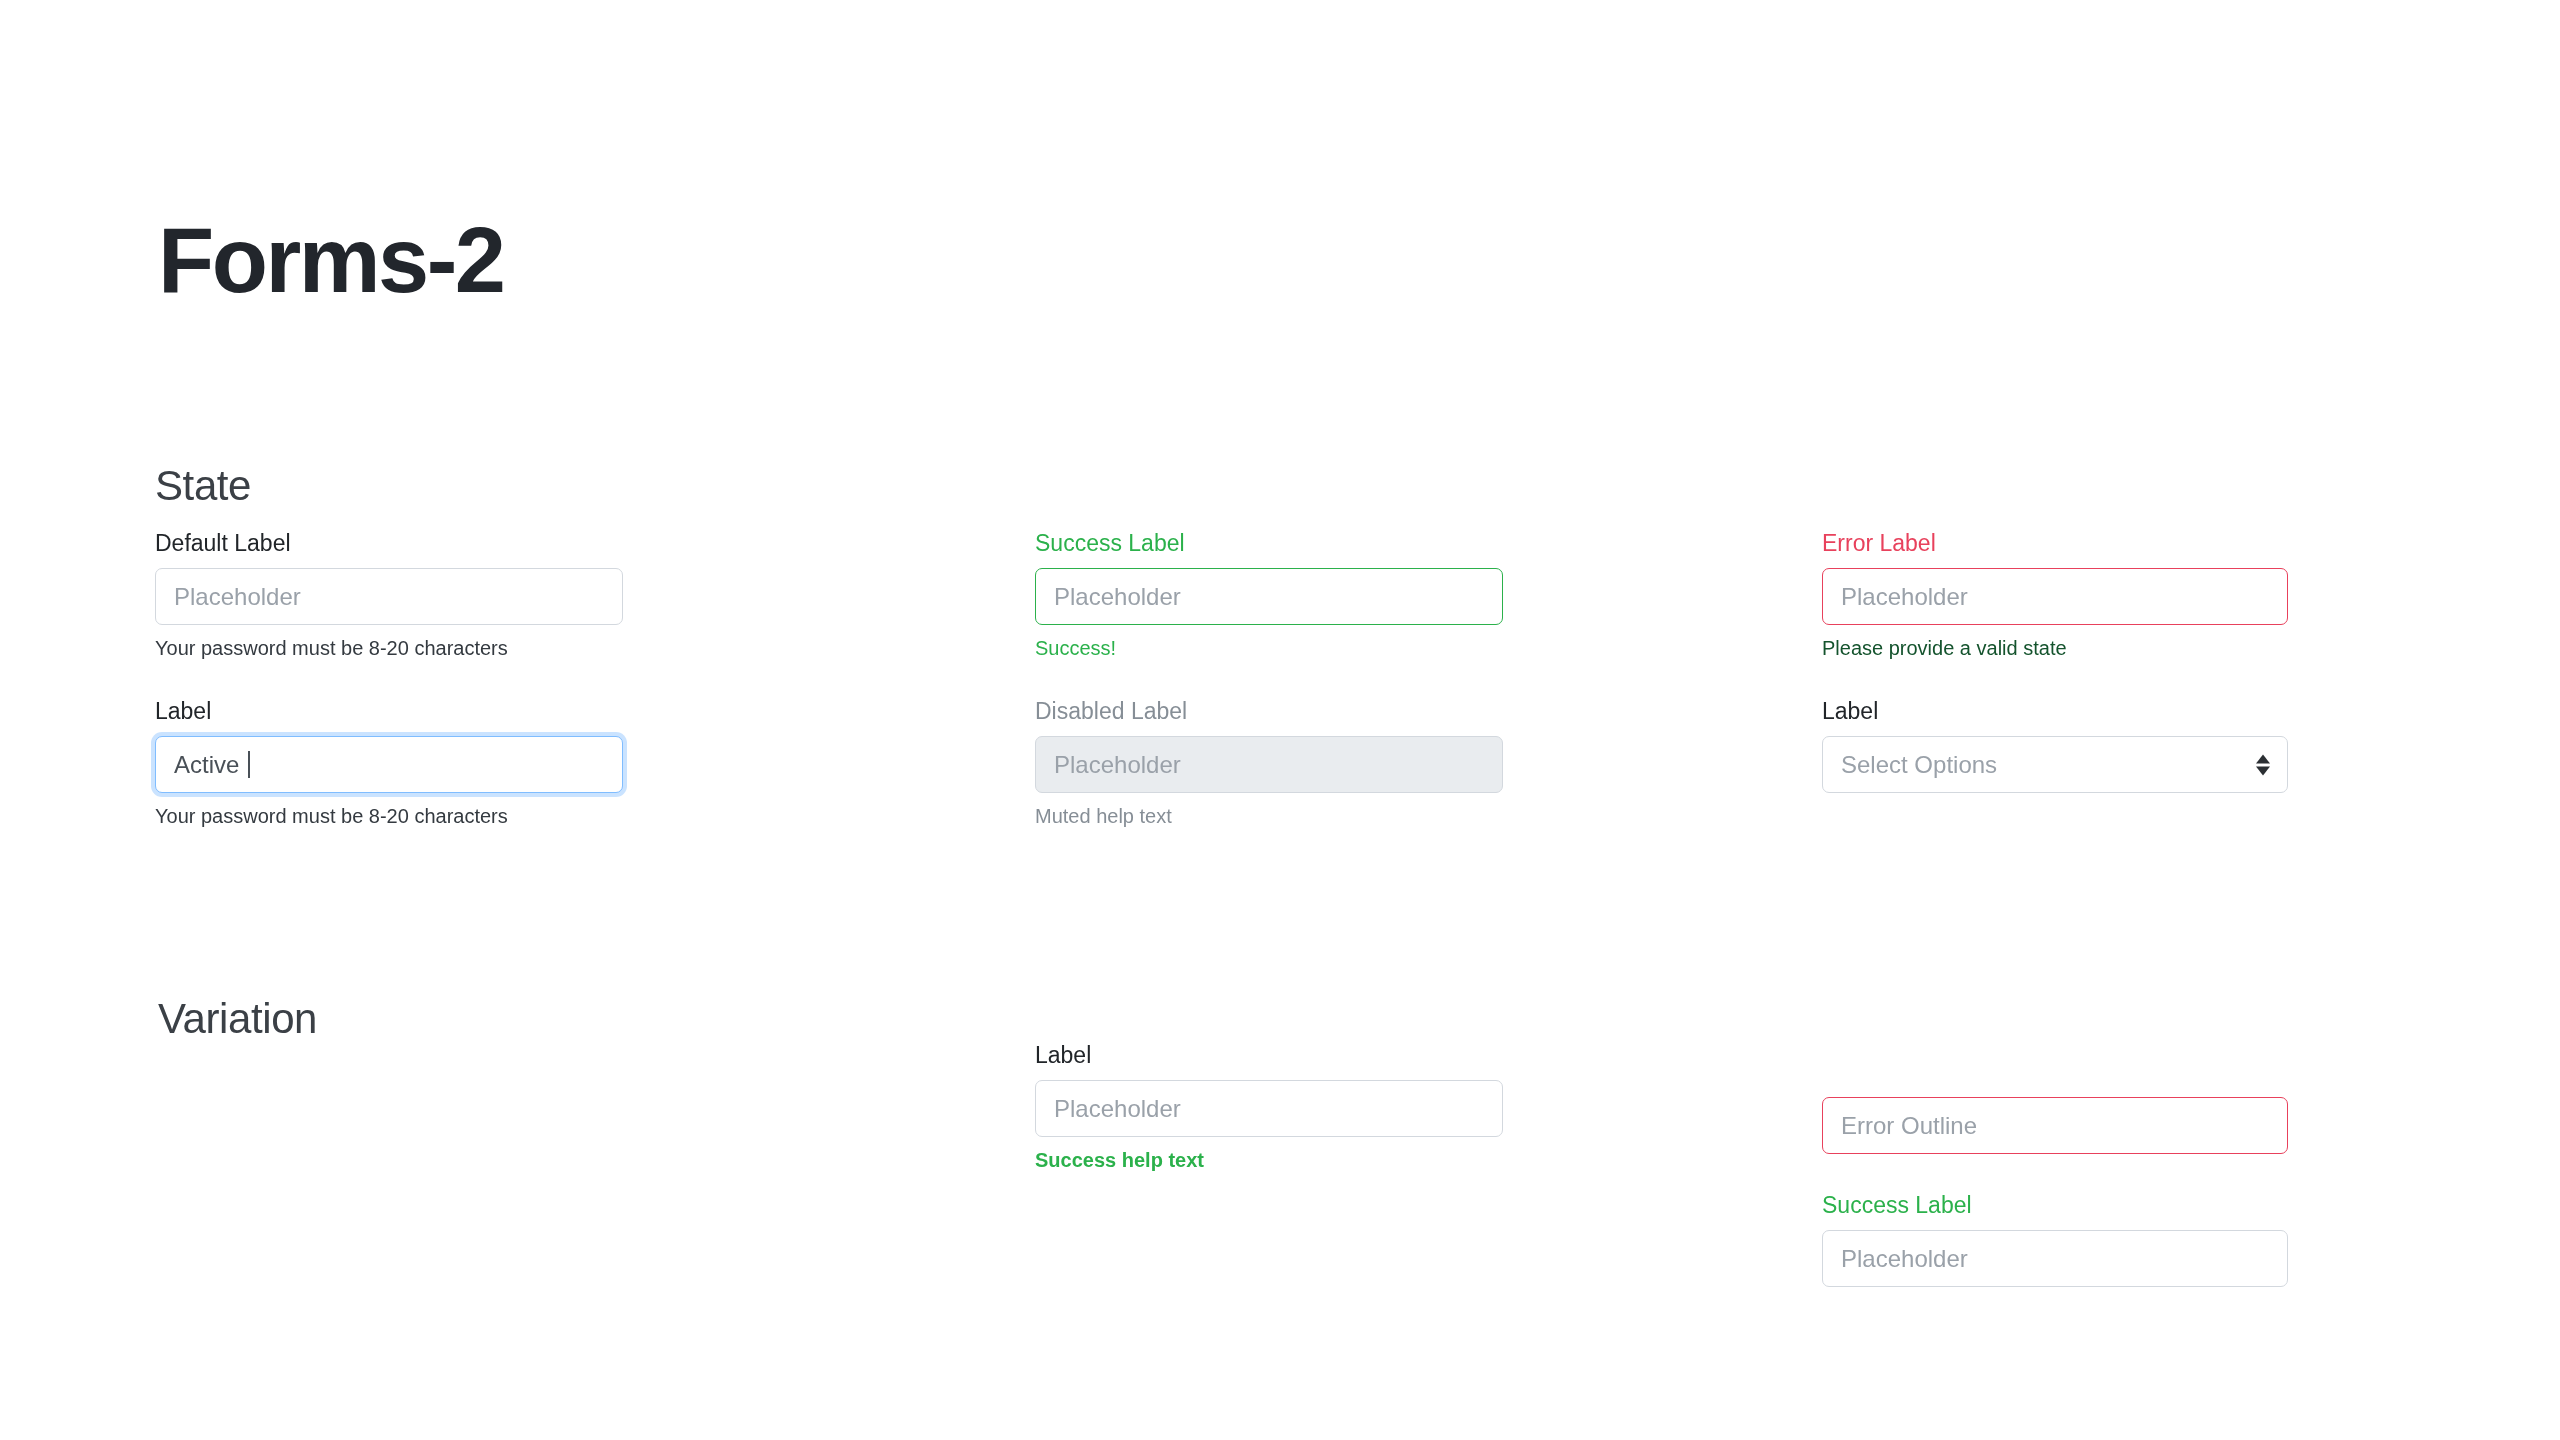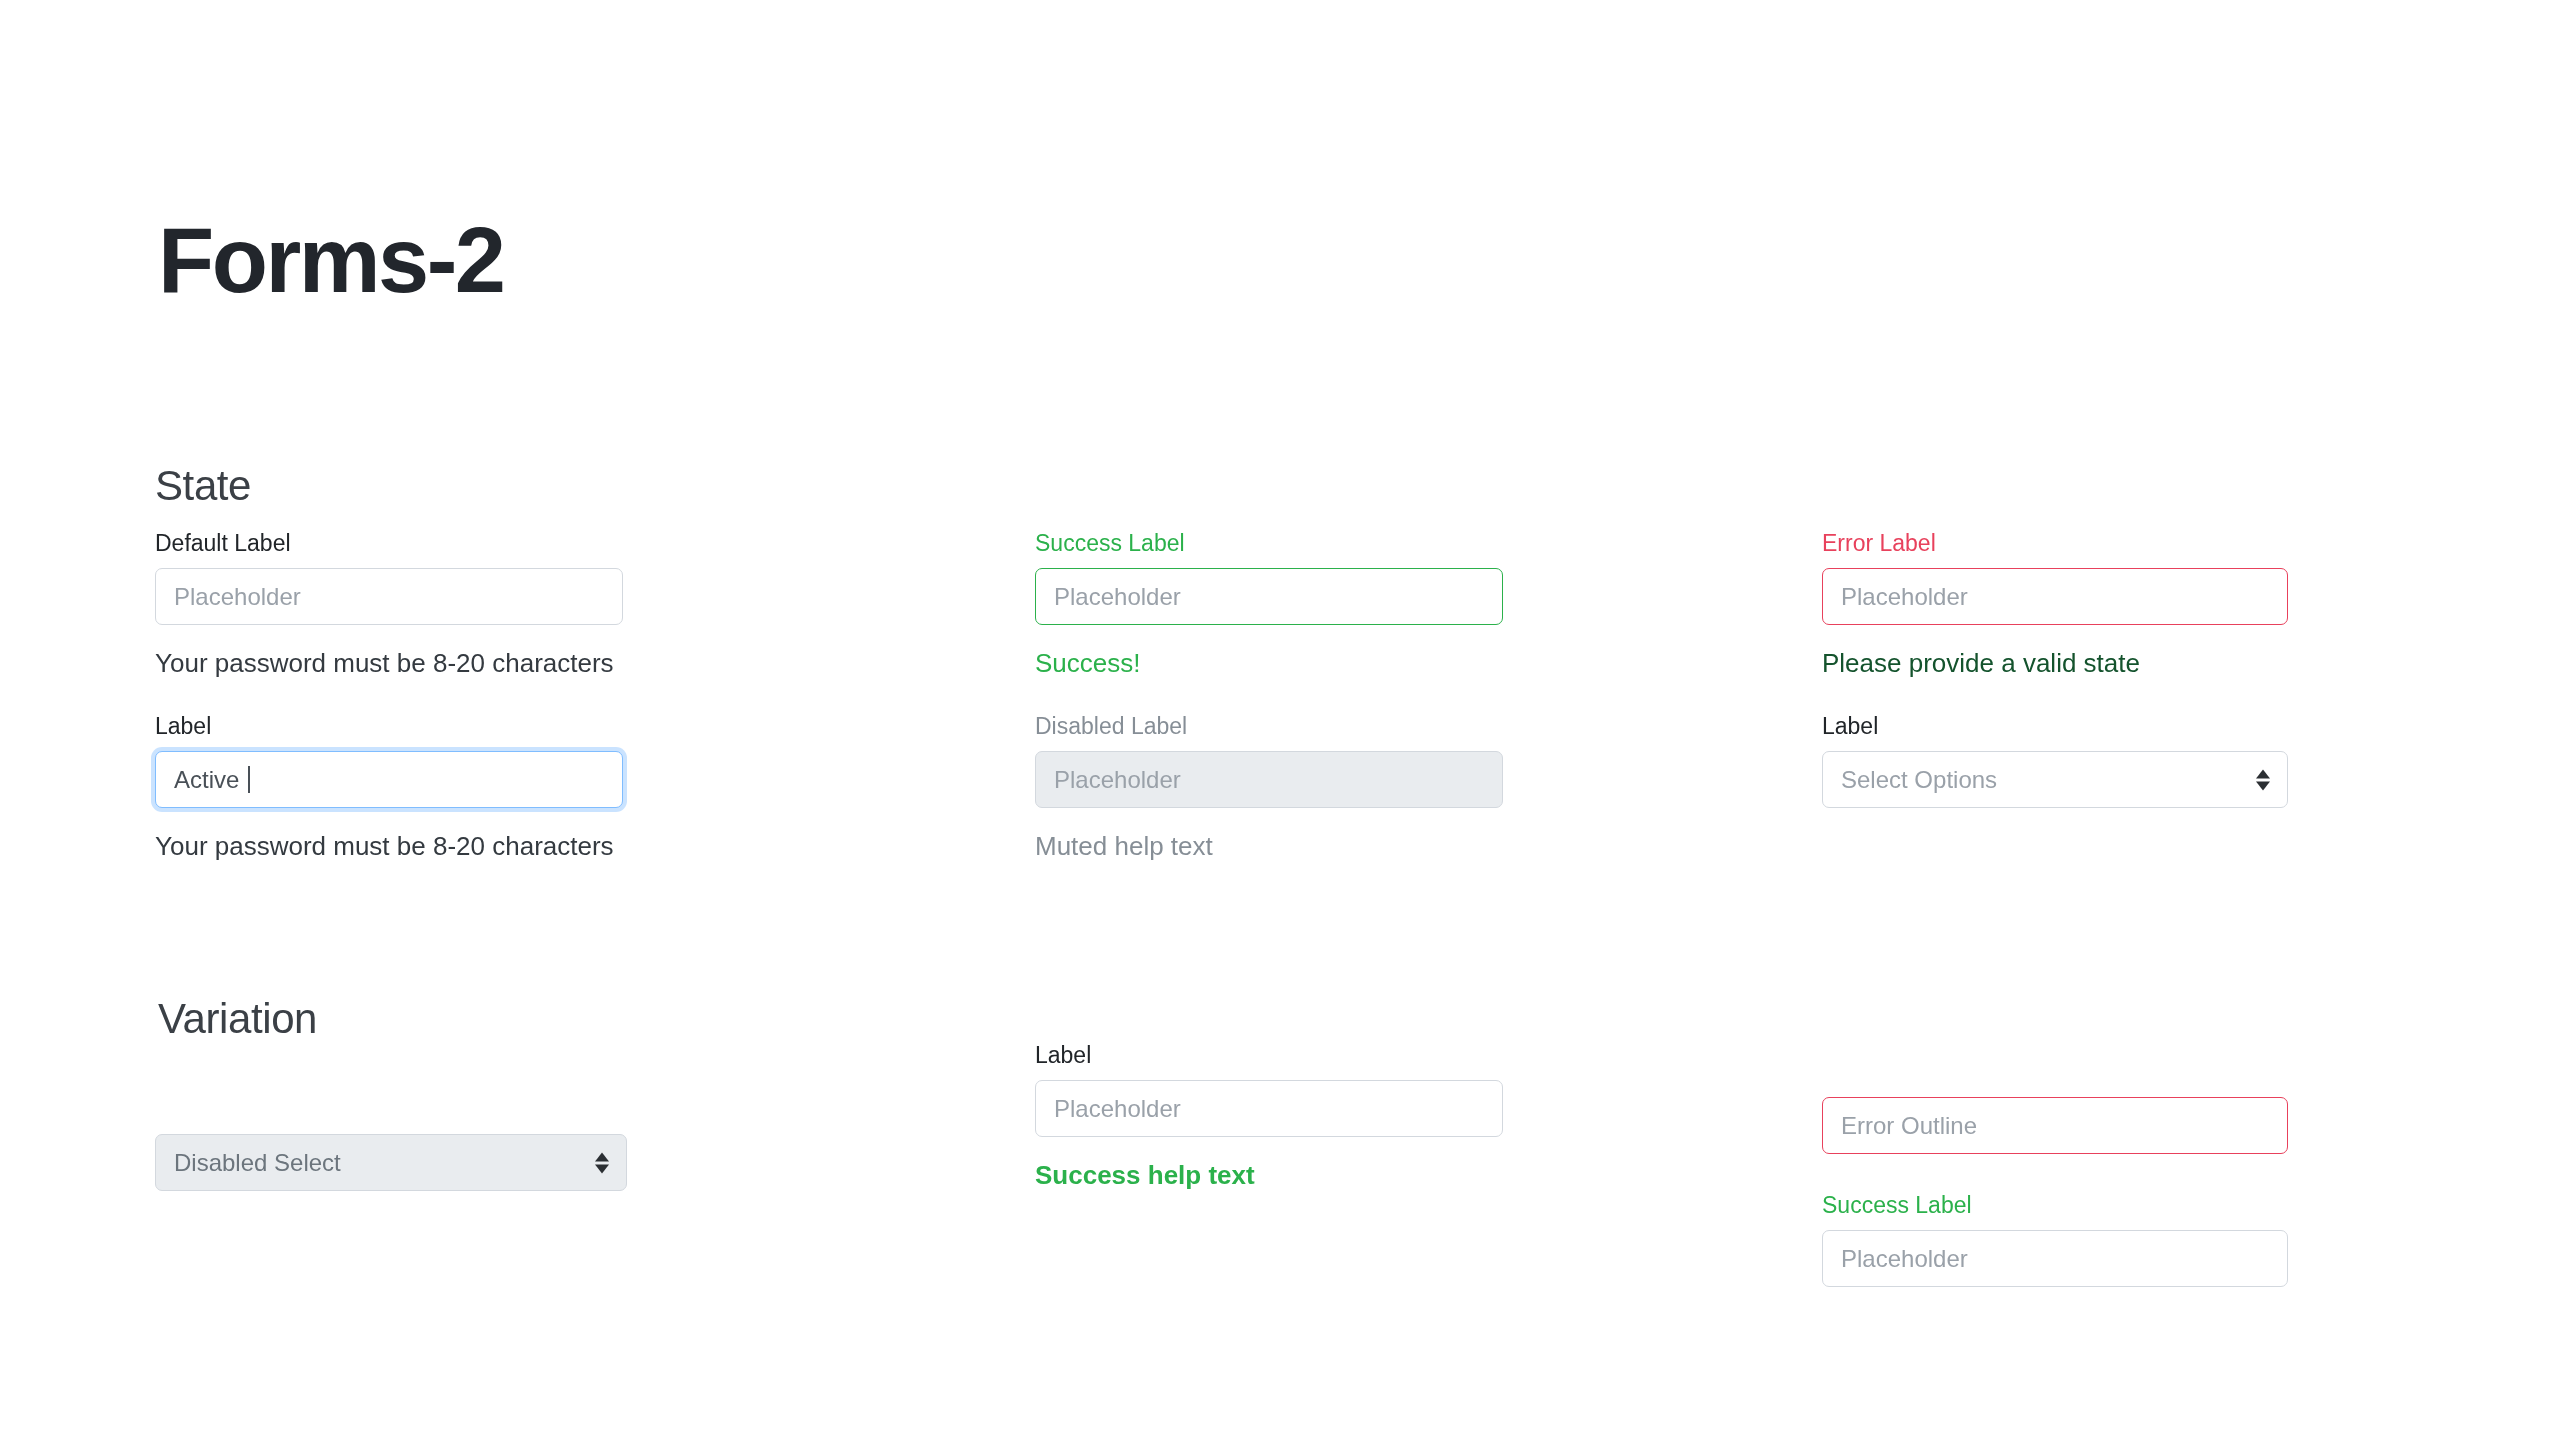--- a/index.html
+++ b/index.html
@@ -105,23 +105,23 @@
     display: inline-block;
     width: 2px;
     height: 27px;
     background: #495057;
     vertical-align: -5px;
     margin-left: 2px;
   }
 
   .help {
     display: block;
-    font-size: 26px;
+    font-size: 20px;
     line-height: 24px;
-    margin-top: 26px;
+    margin-top: 11px;
     color: #343a40;
     white-space: nowrap;
   }
   .help.success { color: #2bb14b; font-weight: 700; }
   .help.success-thin { color: #2bb14b; font-weight: 400; }
   .help.error   { color: #14532d; font-weight: 400; }
   .help.muted   { color: #868e96; }
 
   
   .select-wrap { position: relative; }
@@ -206,29 +206,20 @@
       </div>
     </div>
 
   </div>
 
   <h2 class="section-heading" id="sec-variation-heading">Variation</h2>
 
   <div class="col col-1" style="top: 1097px; width: 472px;">
 
 
-    <div class="fg" style="margin-top: 37px;">
-      <div class="select-wrap">
-        <div class="ctrl disabled">Disabled Select</div>
-        <span class="select-arrows">
-          <span class="tri up"></span>
-          <span class="tri down"></span>
-        </span>
-      </div>
-    </div>
 
   </div>
 
   <div class="col col-2" style="top: 1042px;">
 
     <div class="fg">
       <label class="lbl">Label</label>
       <input class="ctrl" type="text" placeholder="Placeholder" style="">
       <span class="help success">Success help text</span>
     </div>

